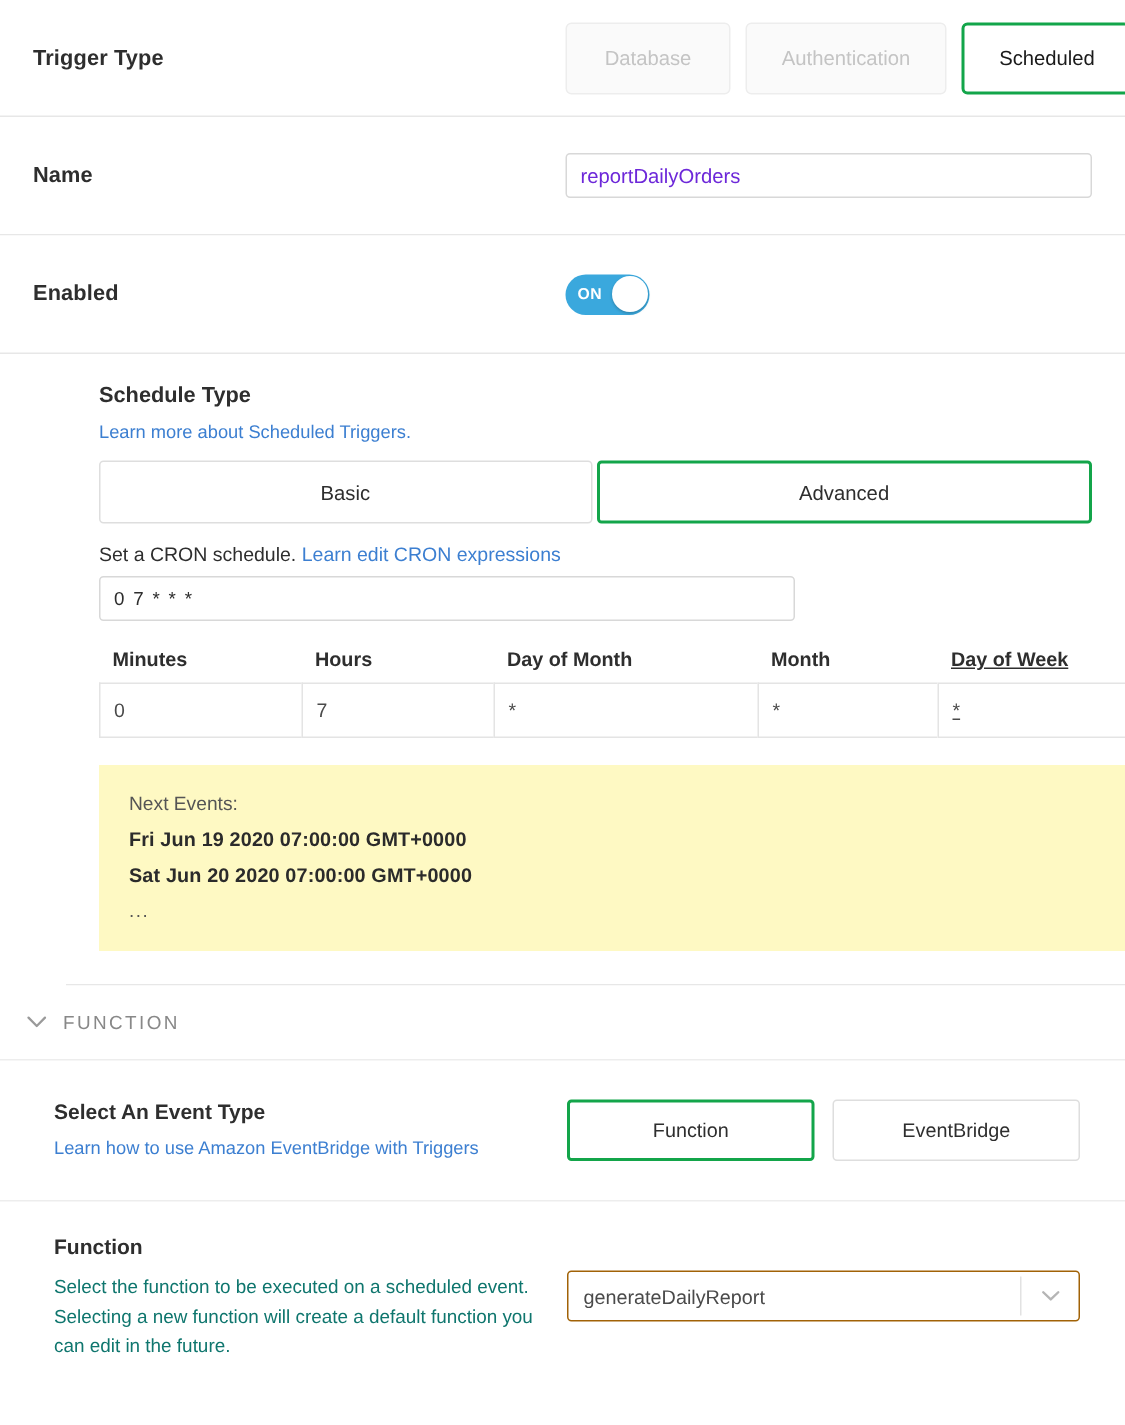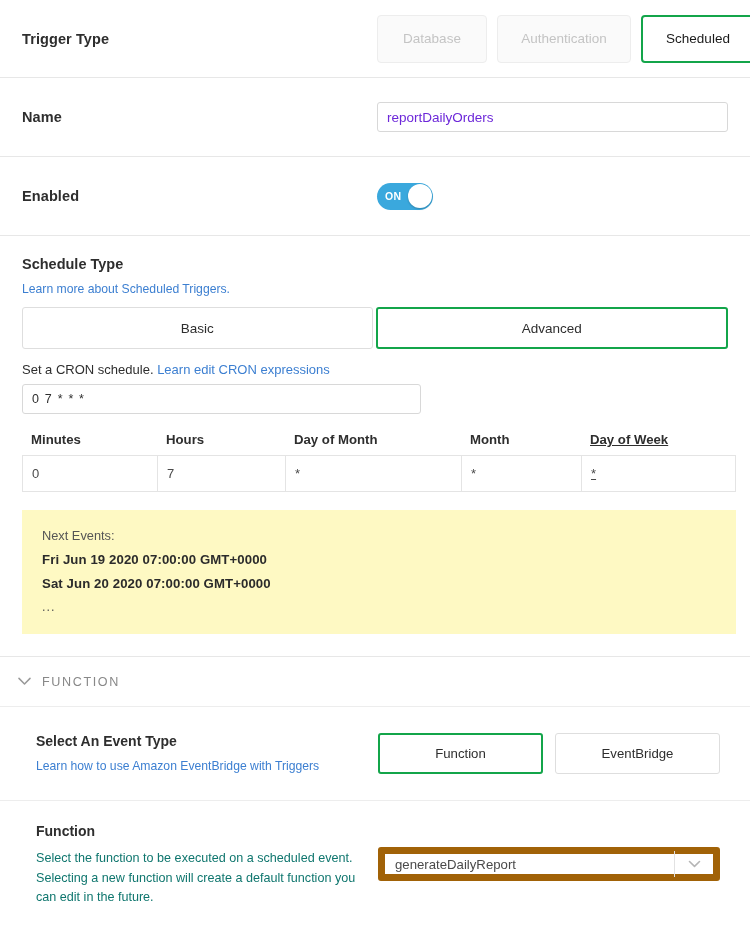--- a/index.html
+++ b/index.html
@@ -101,20 +101,21 @@
     width: 24px; height: 24px;
     border-radius: 50%;
     background: #ffffff;
     box-shadow: 0 1px 2px rgba(0,0,0,.22);
   }
 
   
   .sched-block {
     padding: 20px 22px 22px 22px;
     border-bottom: 1px solid #e7e7e7;
+    margin-left: 44px;
   }
   .block-title {
     font-size: 14.5px;
     font-weight: bold;
     color: #2e2e2e;
     margin: 0 0 7px 0;
   }
   .link {
     color: #3c7fd1;
     font-size: 12.2px;
@@ -142,21 +143,21 @@
   }
 
   .cron-help {
     font-size: 13px;
     color: #2e2e2e;
     margin: 13px 0 7px 0;
   }
   .cron-help .link { font-size: 13px; }
 
   .cron-input {
-    width: 399px;
+    width: 464px;
     height: 30px;
     border: 1px solid #d8d8d8;
     border-radius: 3px;
     display: flex;
     align-items: center;
     padding: 0 9px;
     font-size: 12.5px;
     color: #2e2e2e;
     background: #fff;
     letter-spacing: 1.2px;
@@ -275,21 +276,21 @@
     margin-bottom: 10px;
   }
   .fnsel-desc {
     font-size: 12.6px;
     color: #0f766e;
     line-height: 1.55;
   }
   .fn-select {
     width: 342px;
     height: 34px;
-    border: 7px solid #a16207;
+    border: 1px solid #a16207;
     border-radius: 3px;
     background: #fff;
     display: flex;
     align-items: center;
     margin-top: 24px;
     justify-content: flex-end;
   }
   .fn-select .val {
     flex: 1;
     padding-left: 10px;

